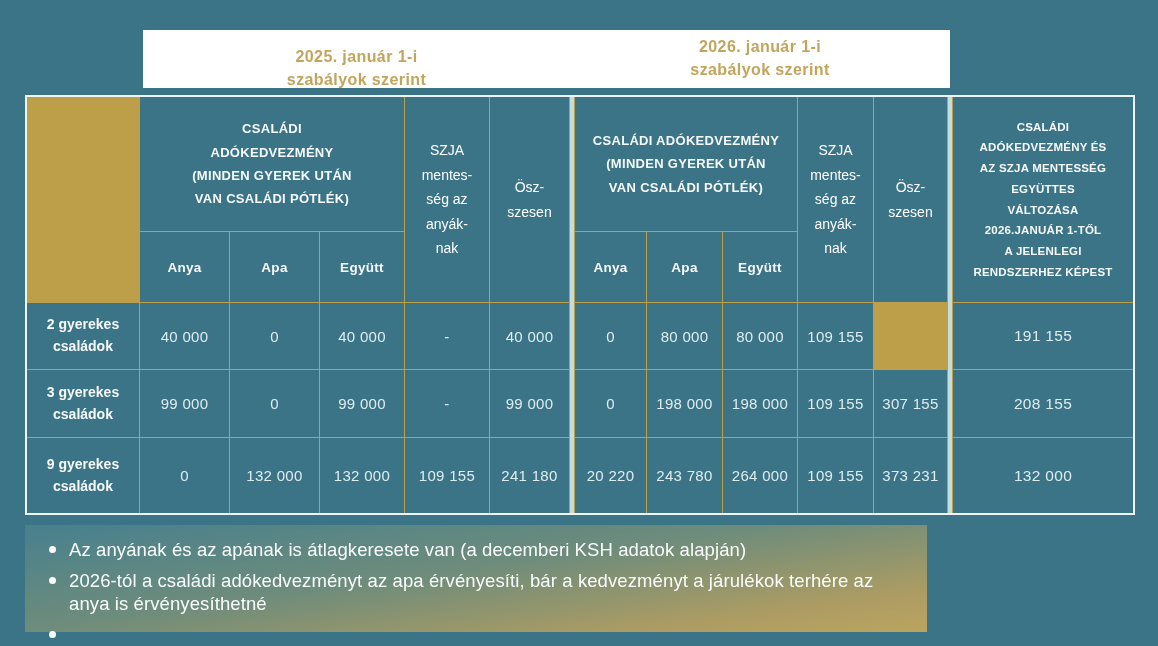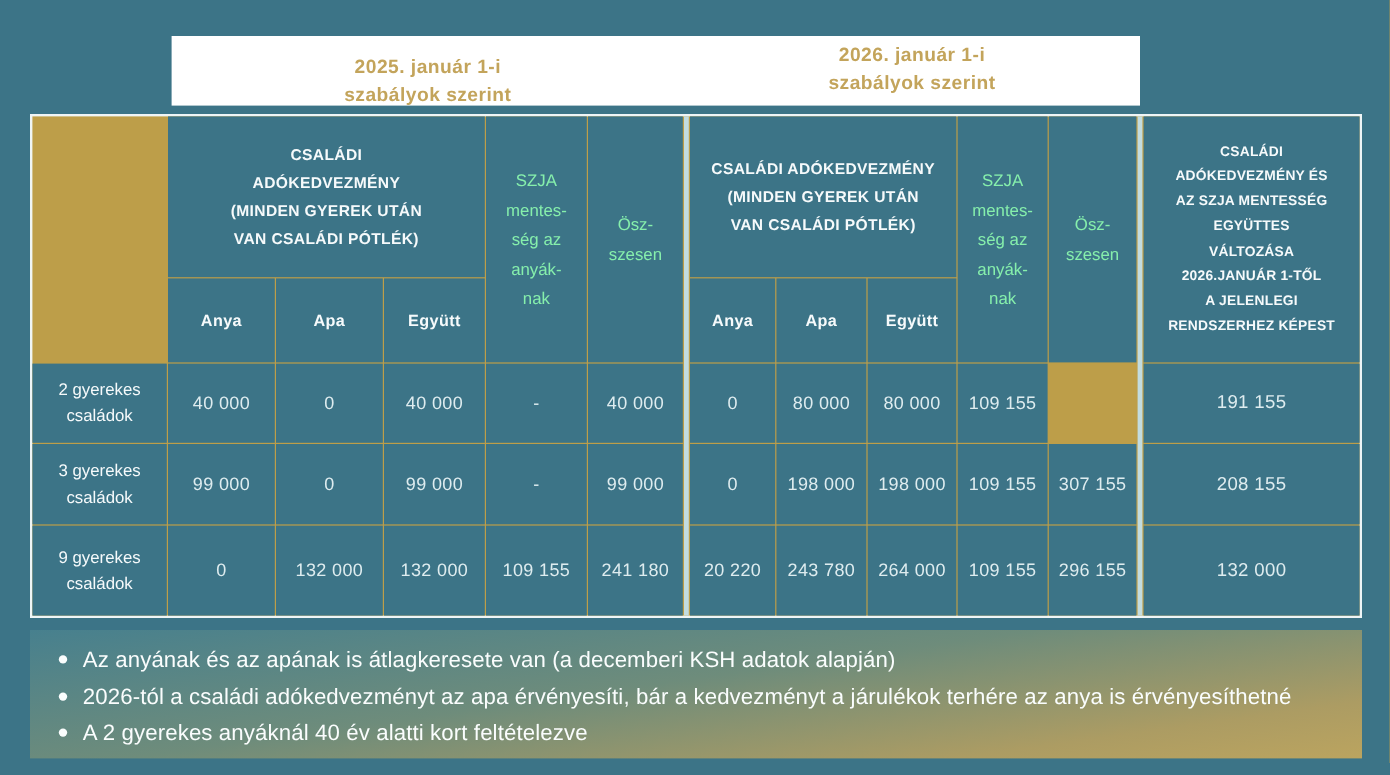--- a/index.html
+++ b/index.html
@@ -33,29 +33,29 @@
     grid-template-rows:134px 70px 66px 67px 1fr;
   }
   .cell{
     background:#3C7487;display:flex;align-items:center;justify-content:center;
     text-align:center;overflow:hidden;
   }
   .divider{background:#C2DCE0;}
   .hdr-plain{color:#CBDEE4;font-size:15px;font-weight:400;}
   .hdr-group{color:#F6FAFB;font-size:13px;font-weight:700;line-height:1.8;letter-spacing:.3px;padding:0 4px;}
   .hdr-sub{color:#F6FAFB;font-size:13.5px;font-weight:700;letter-spacing:.3px;}
-  .hdr-szja{color:#86efac;font-size:14px;font-weight:400;line-height:1.75;}
+  .hdr-szja{color:#ffffff;font-size:14px;font-weight:400;line-height:1.75;}
   .hdr-final{color:#F6FAFB;font-size:11.5px;font-weight:700;line-height:1.8;letter-spacing:.2px;padding:0 6px;}
-  .row-label{color:#F6FAFB;font-size:14px;font-weight:400;line-height:1.55;}
+  .row-label{color:#F6FAFB;font-size:14px;font-weight:700;line-height:1.55;}
   .val{color:#DEECEF;font-size:15px;font-weight:400;letter-spacing:.3px;}
   .val-final{font-size:15.5px;}
 
   
   .notes-panel{
-    position:absolute;left:25px;top:525px;width:1110px;height:107px;
+    position:absolute;left:25px;top:525px;width:902px;height:107px;
     background:linear-gradient(172deg,#47808E 0%,#6E8C7B 45%,#AC9C63 82%,#BBA45F 100%);
   }
   .notes-list{list-style:none;margin:0;padding:13px 16px 0 18px;}
   .note-item{
     display:flex;align-items:flex-start;
     color:#FAFDFD;font-size:18.5px;line-height:1.28;margin-bottom:7px;letter-spacing:.1px;
   }
   .bullet-dot{
     flex:0 0 auto;width:7px;height:7px;border-radius:50%;background:#FAFDFD;
     margin:8px 13px 0 6px;
@@ -148,32 +148,31 @@
 családok</div>
   <div class="cell val" style="grid-column:2;grid-row:5">0</div>
   <div class="cell val" style="grid-column:3;grid-row:5">132 000</div>
   <div class="cell val" style="grid-column:4;grid-row:5">132 000</div>
   <div class="cell val" style="grid-column:5;grid-row:5">109 155</div>
   <div class="cell val" style="grid-column:6;grid-row:5">241 180</div>
   <div class="cell val" style="grid-column:8;grid-row:5">20 220</div>
   <div class="cell val" style="grid-column:9;grid-row:5">243 780</div>
   <div class="cell val" style="grid-column:10;grid-row:5">264 000</div>
   <div class="cell val" style="grid-column:11;grid-row:5">109 155</div>
-  <div class="cell val" style="grid-column:12;grid-row:5">296 155</div>
+  <div class="cell val" style="grid-column:12;grid-row:5">373 231</div>
   <div class="cell val val-final" style="grid-column:14;grid-row:5">132 000</div>
 </div>
 
 <div class="notes-panel">
   <ul class="notes-list">
     <li class="note-item">
       <span class="bullet-dot"></span>
       <span>Az anyának és az apának is átlagkeresete van (a decemberi KSH adatok alapján)</span>
     </li>
     <li class="note-item">
       <span class="bullet-dot"></span>
       <span>2026-tól a családi adókedvezményt az apa érvényesíti, bár a kedvezményt a járulékok terhére az anya is érvényesíthetné</span>
     </li>
     <li class="note-item">
       <span class="bullet-dot"></span>
-      <span>A 2 gyerekes anyáknál 40 év alatti kort feltételezve</span>
     </li>
   </ul>
 </div>
 
 </body></html>

